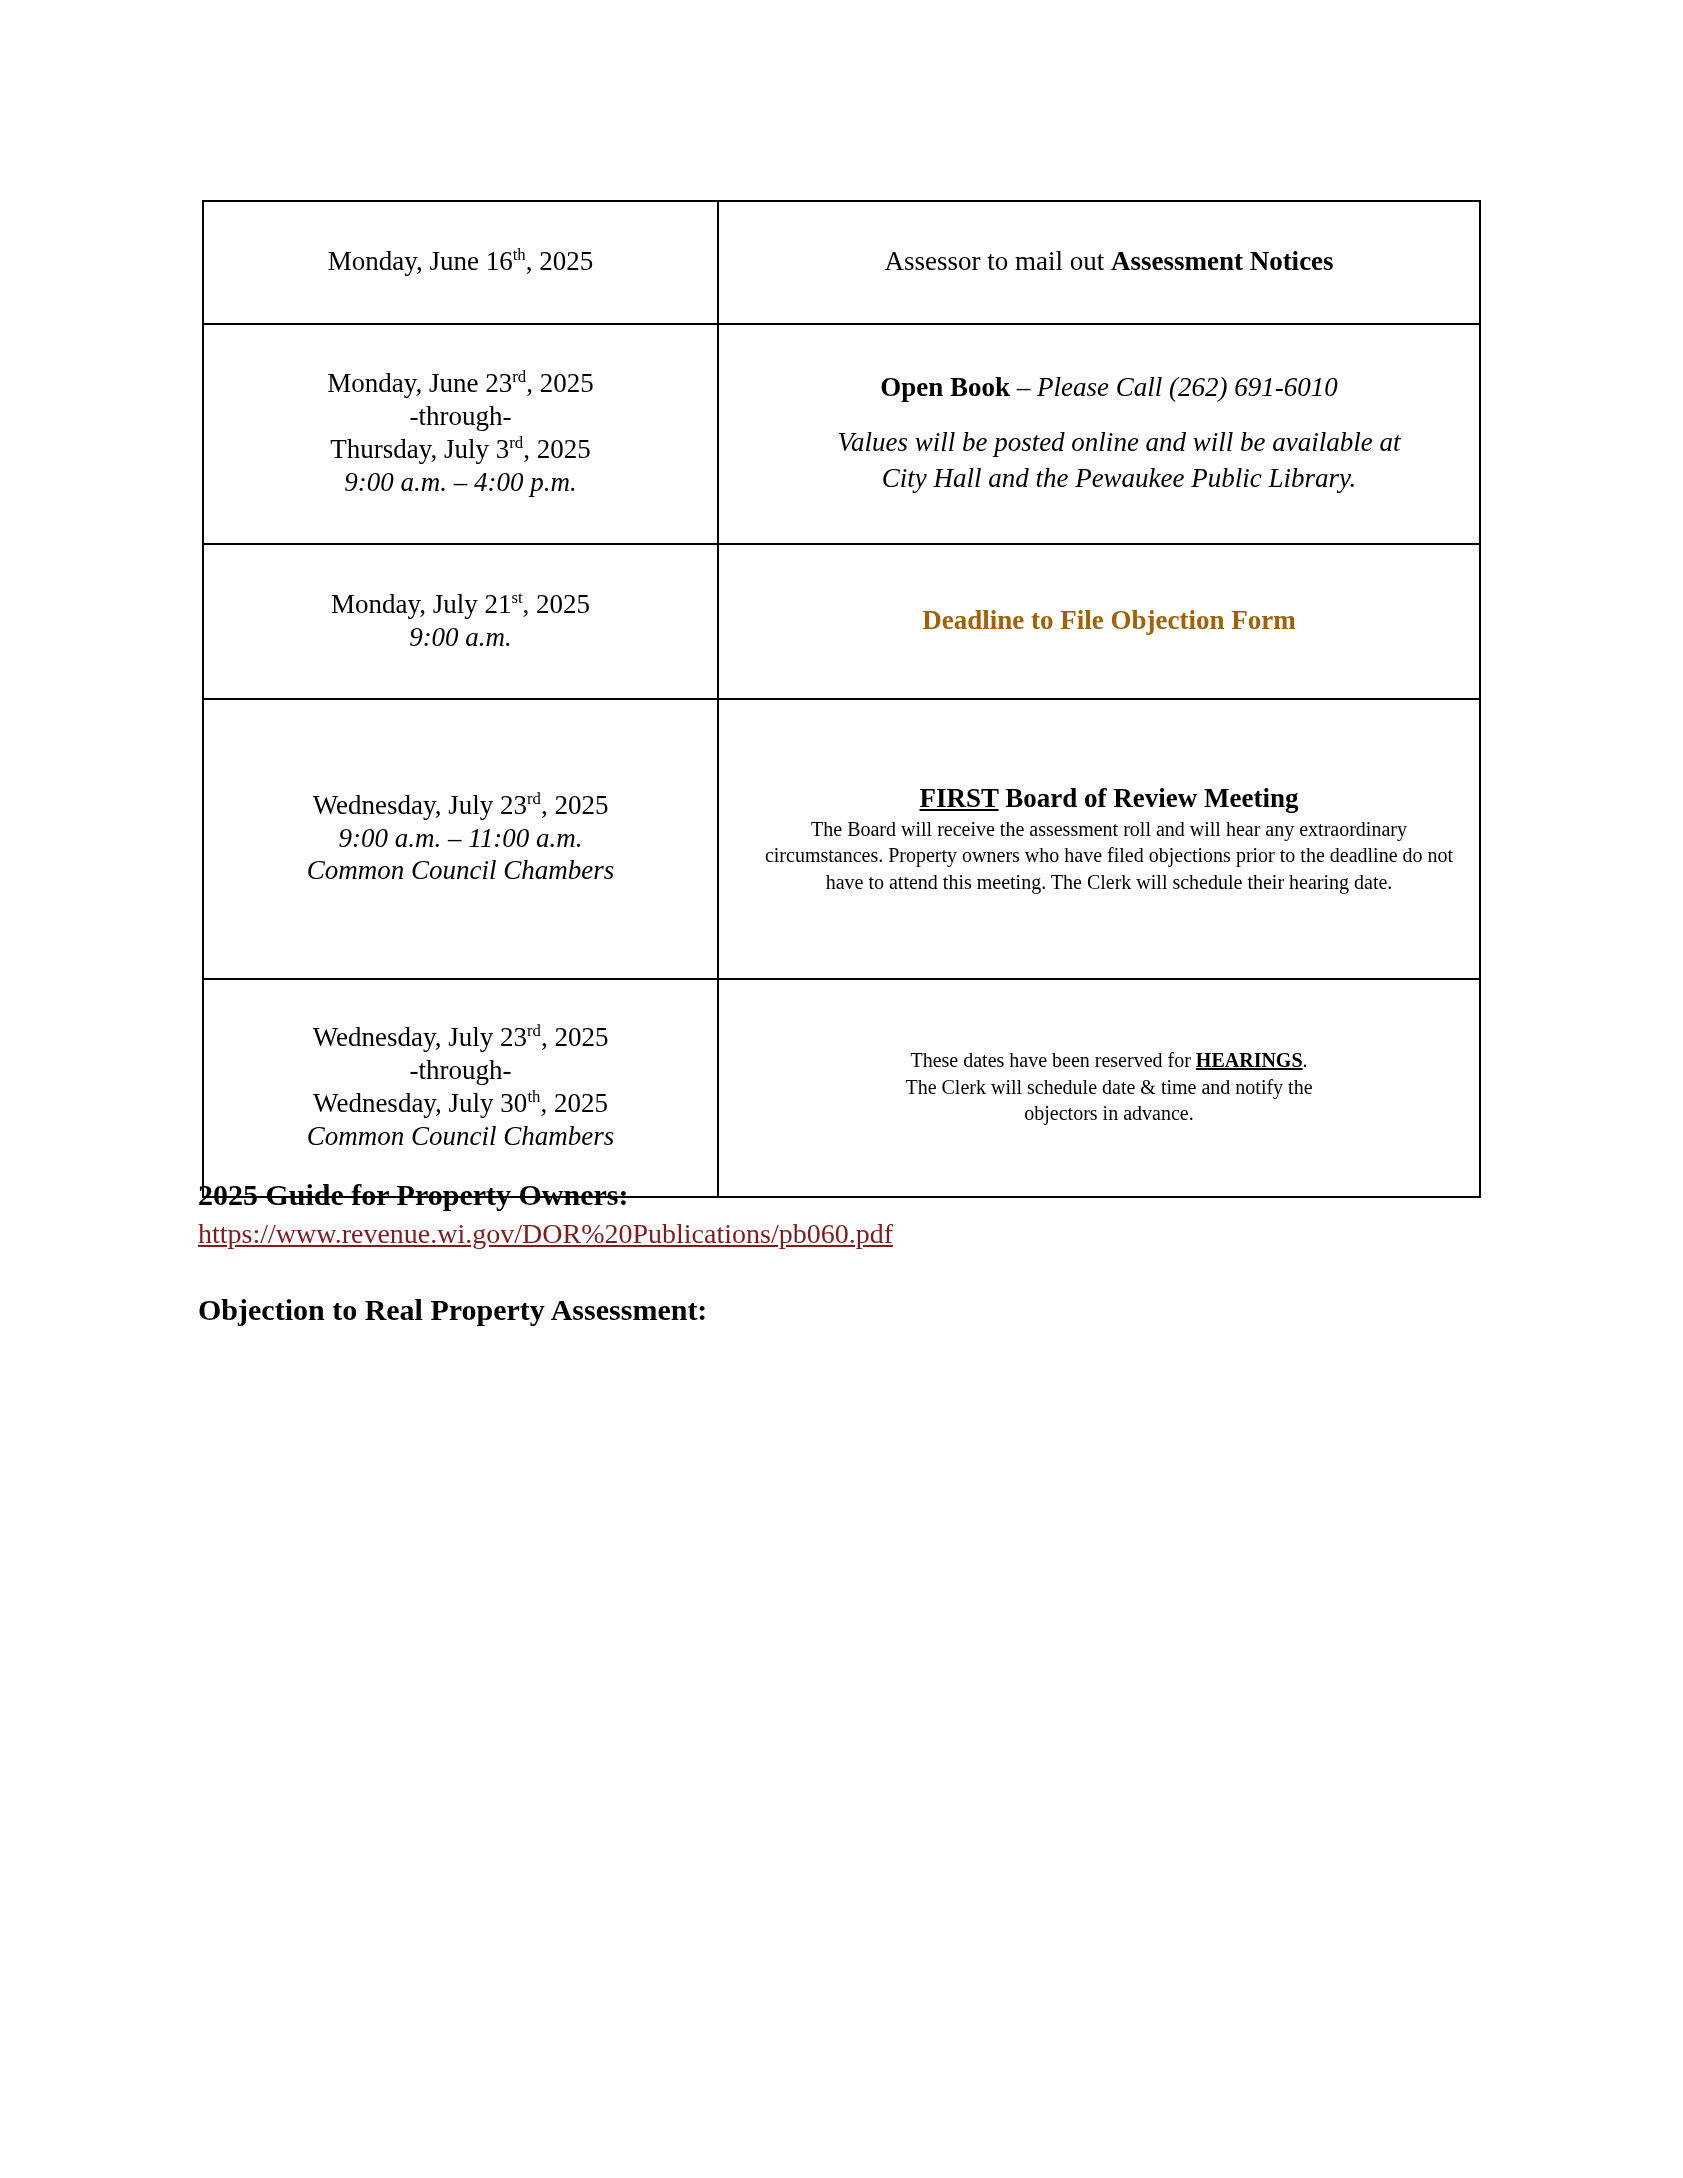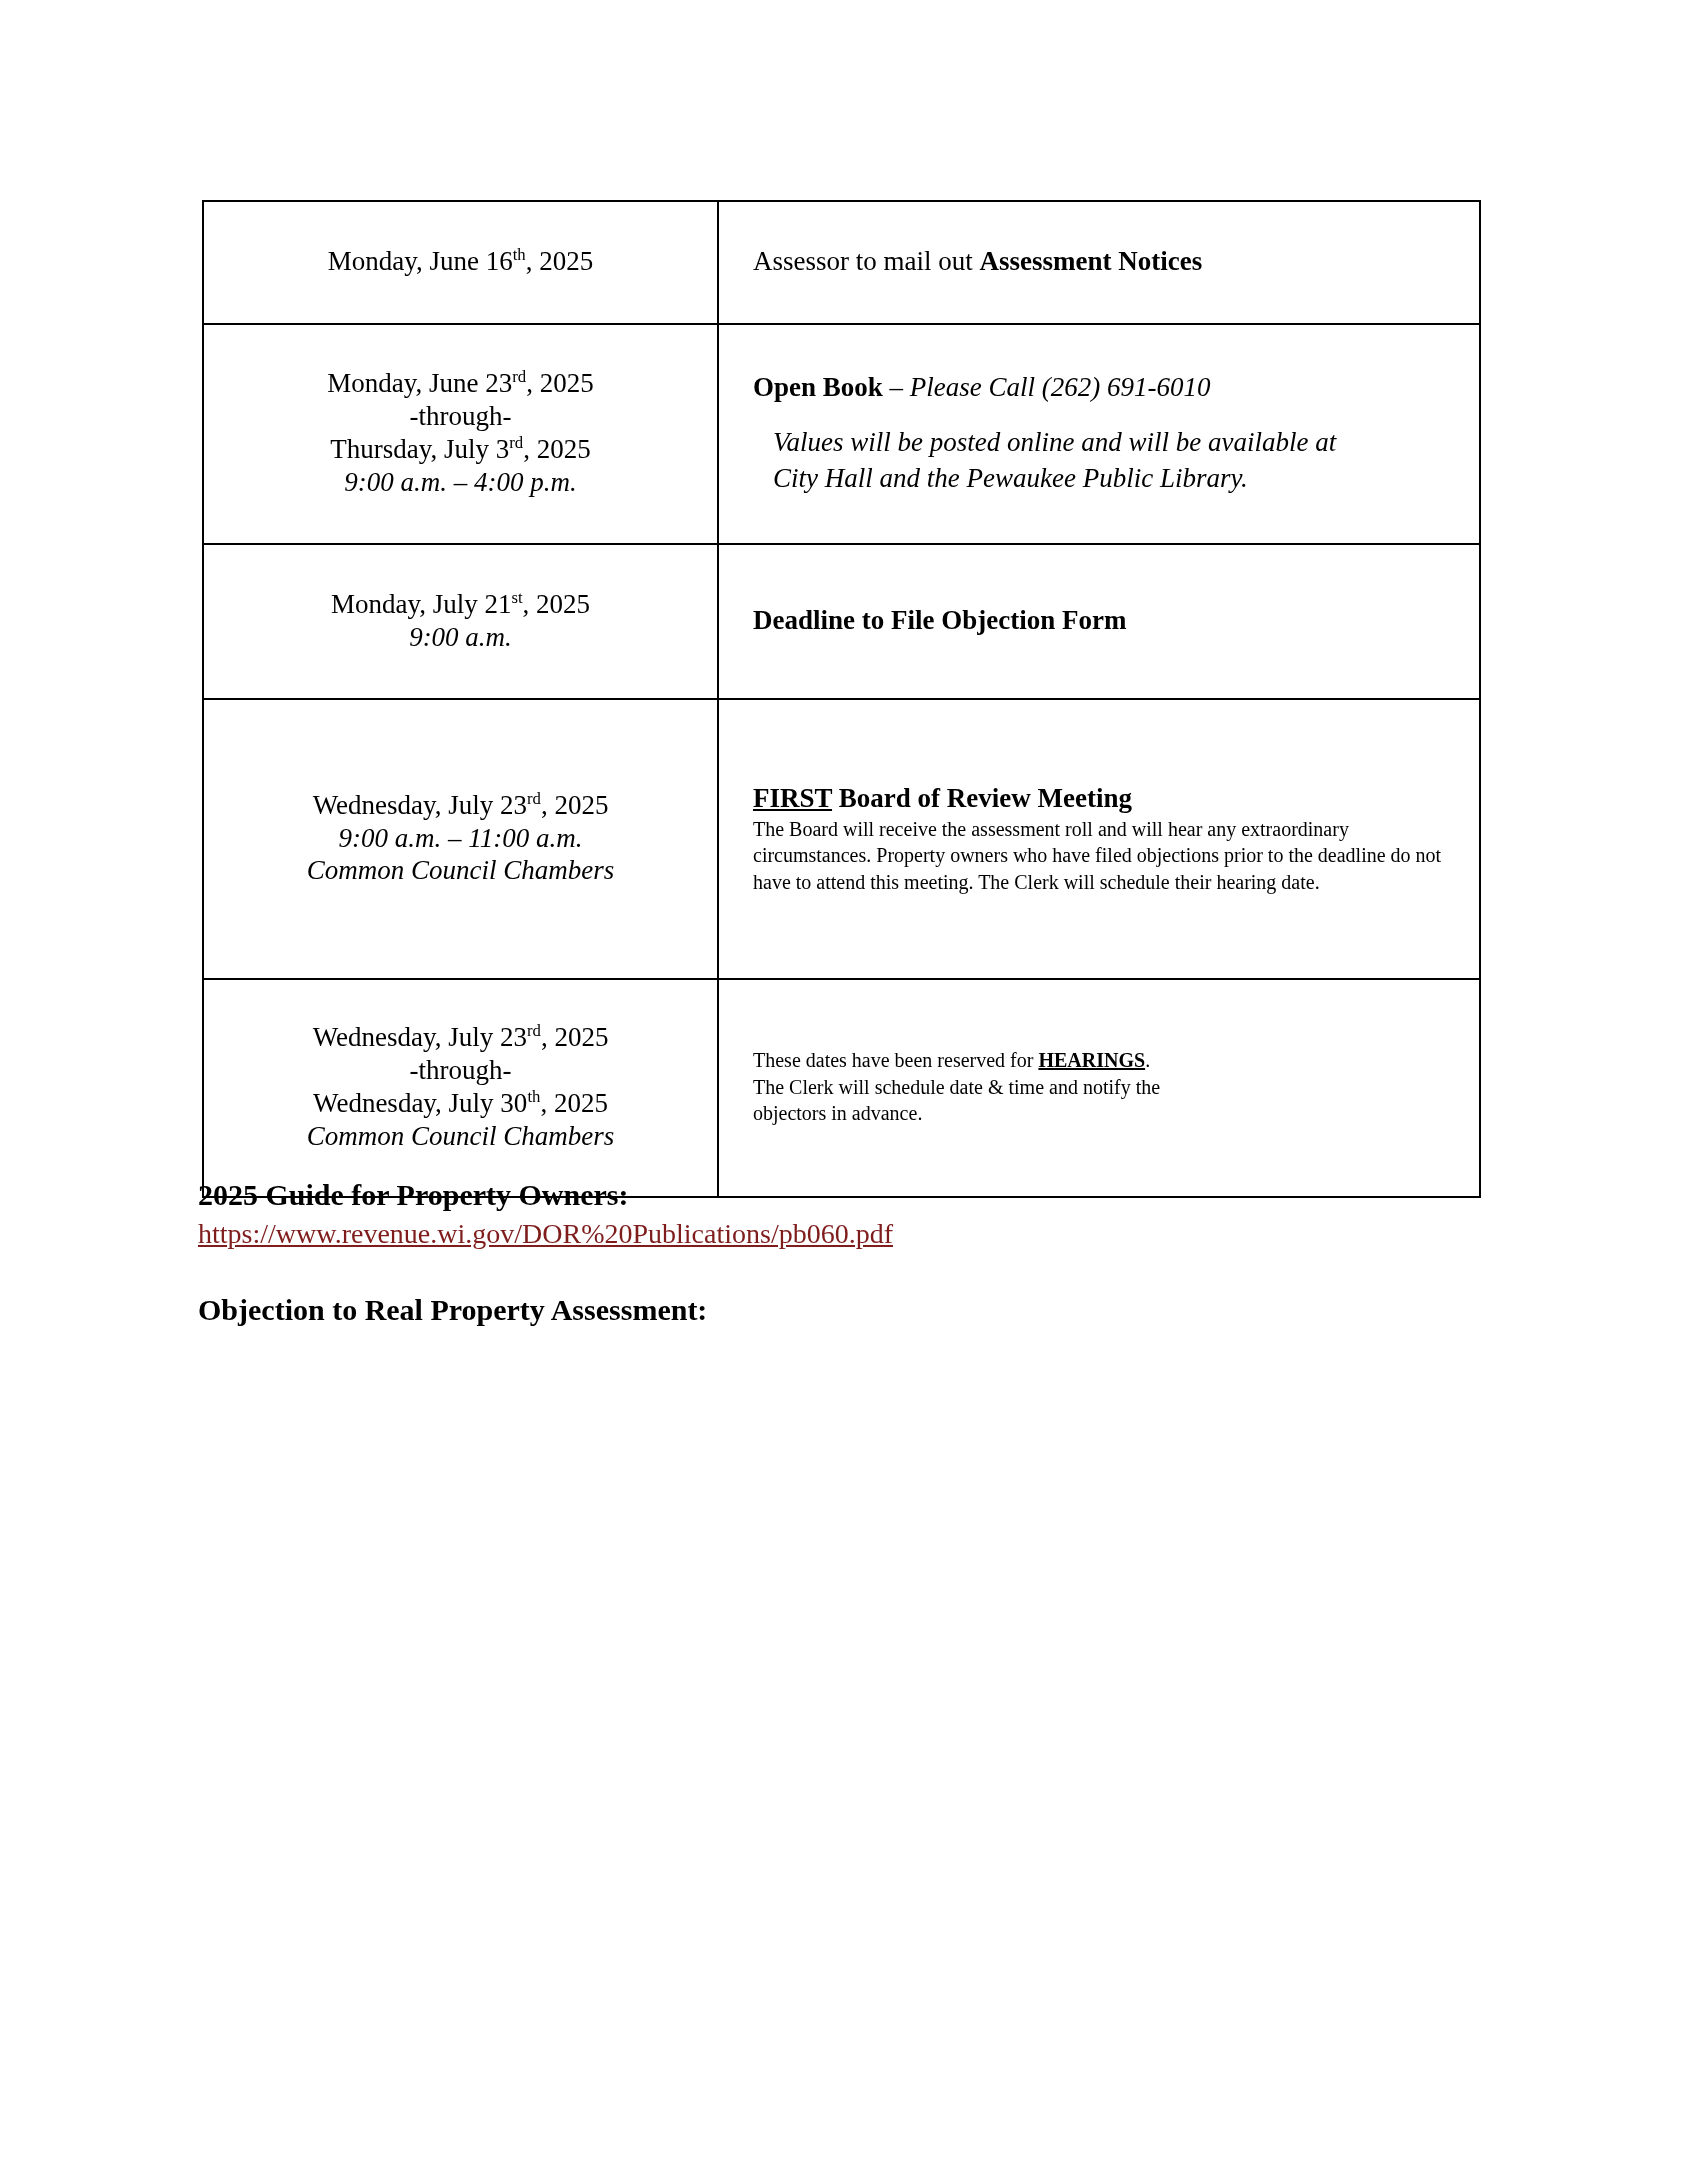--- a/index.html
+++ b/index.html
@@ -64,21 +64,21 @@
     vertical-align: middle;
     padding: 0;
   }
   .schedule td.col-date {
     width: 493px;
     text-align: center;
     padding: 14px 10px 16px 10px;
   }
   .schedule td.col-desc {
     width: auto;
-    text-align: left;
+    text-align: center;
     padding: 14px 14px 16px 34px;
     vertical-align: middle;
   }
   .row-1 td { height: 91px; }
   .row-2 td { height: 188px; }
   .row-3 td { height: 123px; }
   .row-4 td { height: 248px; margin-top: 13px; }
   .row-5 td { height: 186px; }
 
   .date-line {
@@ -92,21 +92,21 @@
     vertical-align: super;
     line-height: 0;
     text-align: right;
   }
 
   .desc-line {
     font-size: 27px;
     line-height: 1.30;
   }
   .desc-line.italic { font-style: italic; margin-left: 20px; }
-  .desc-line.red { color: #000000; font-weight: bold; }
+  .desc-line.red { color: #a16207; font-weight: bold; }
   .desc-para { margin-top: 20px; }
   .desc-body { font-size: 20px; line-height: 1.33; }
   b.strong { font-weight: bold; }
   i.em { font-style: italic; }
   .u-bold { font-weight: bold; text-decoration: underline; }
 
   
   .links {
     position: absolute;
     left: 198px;

